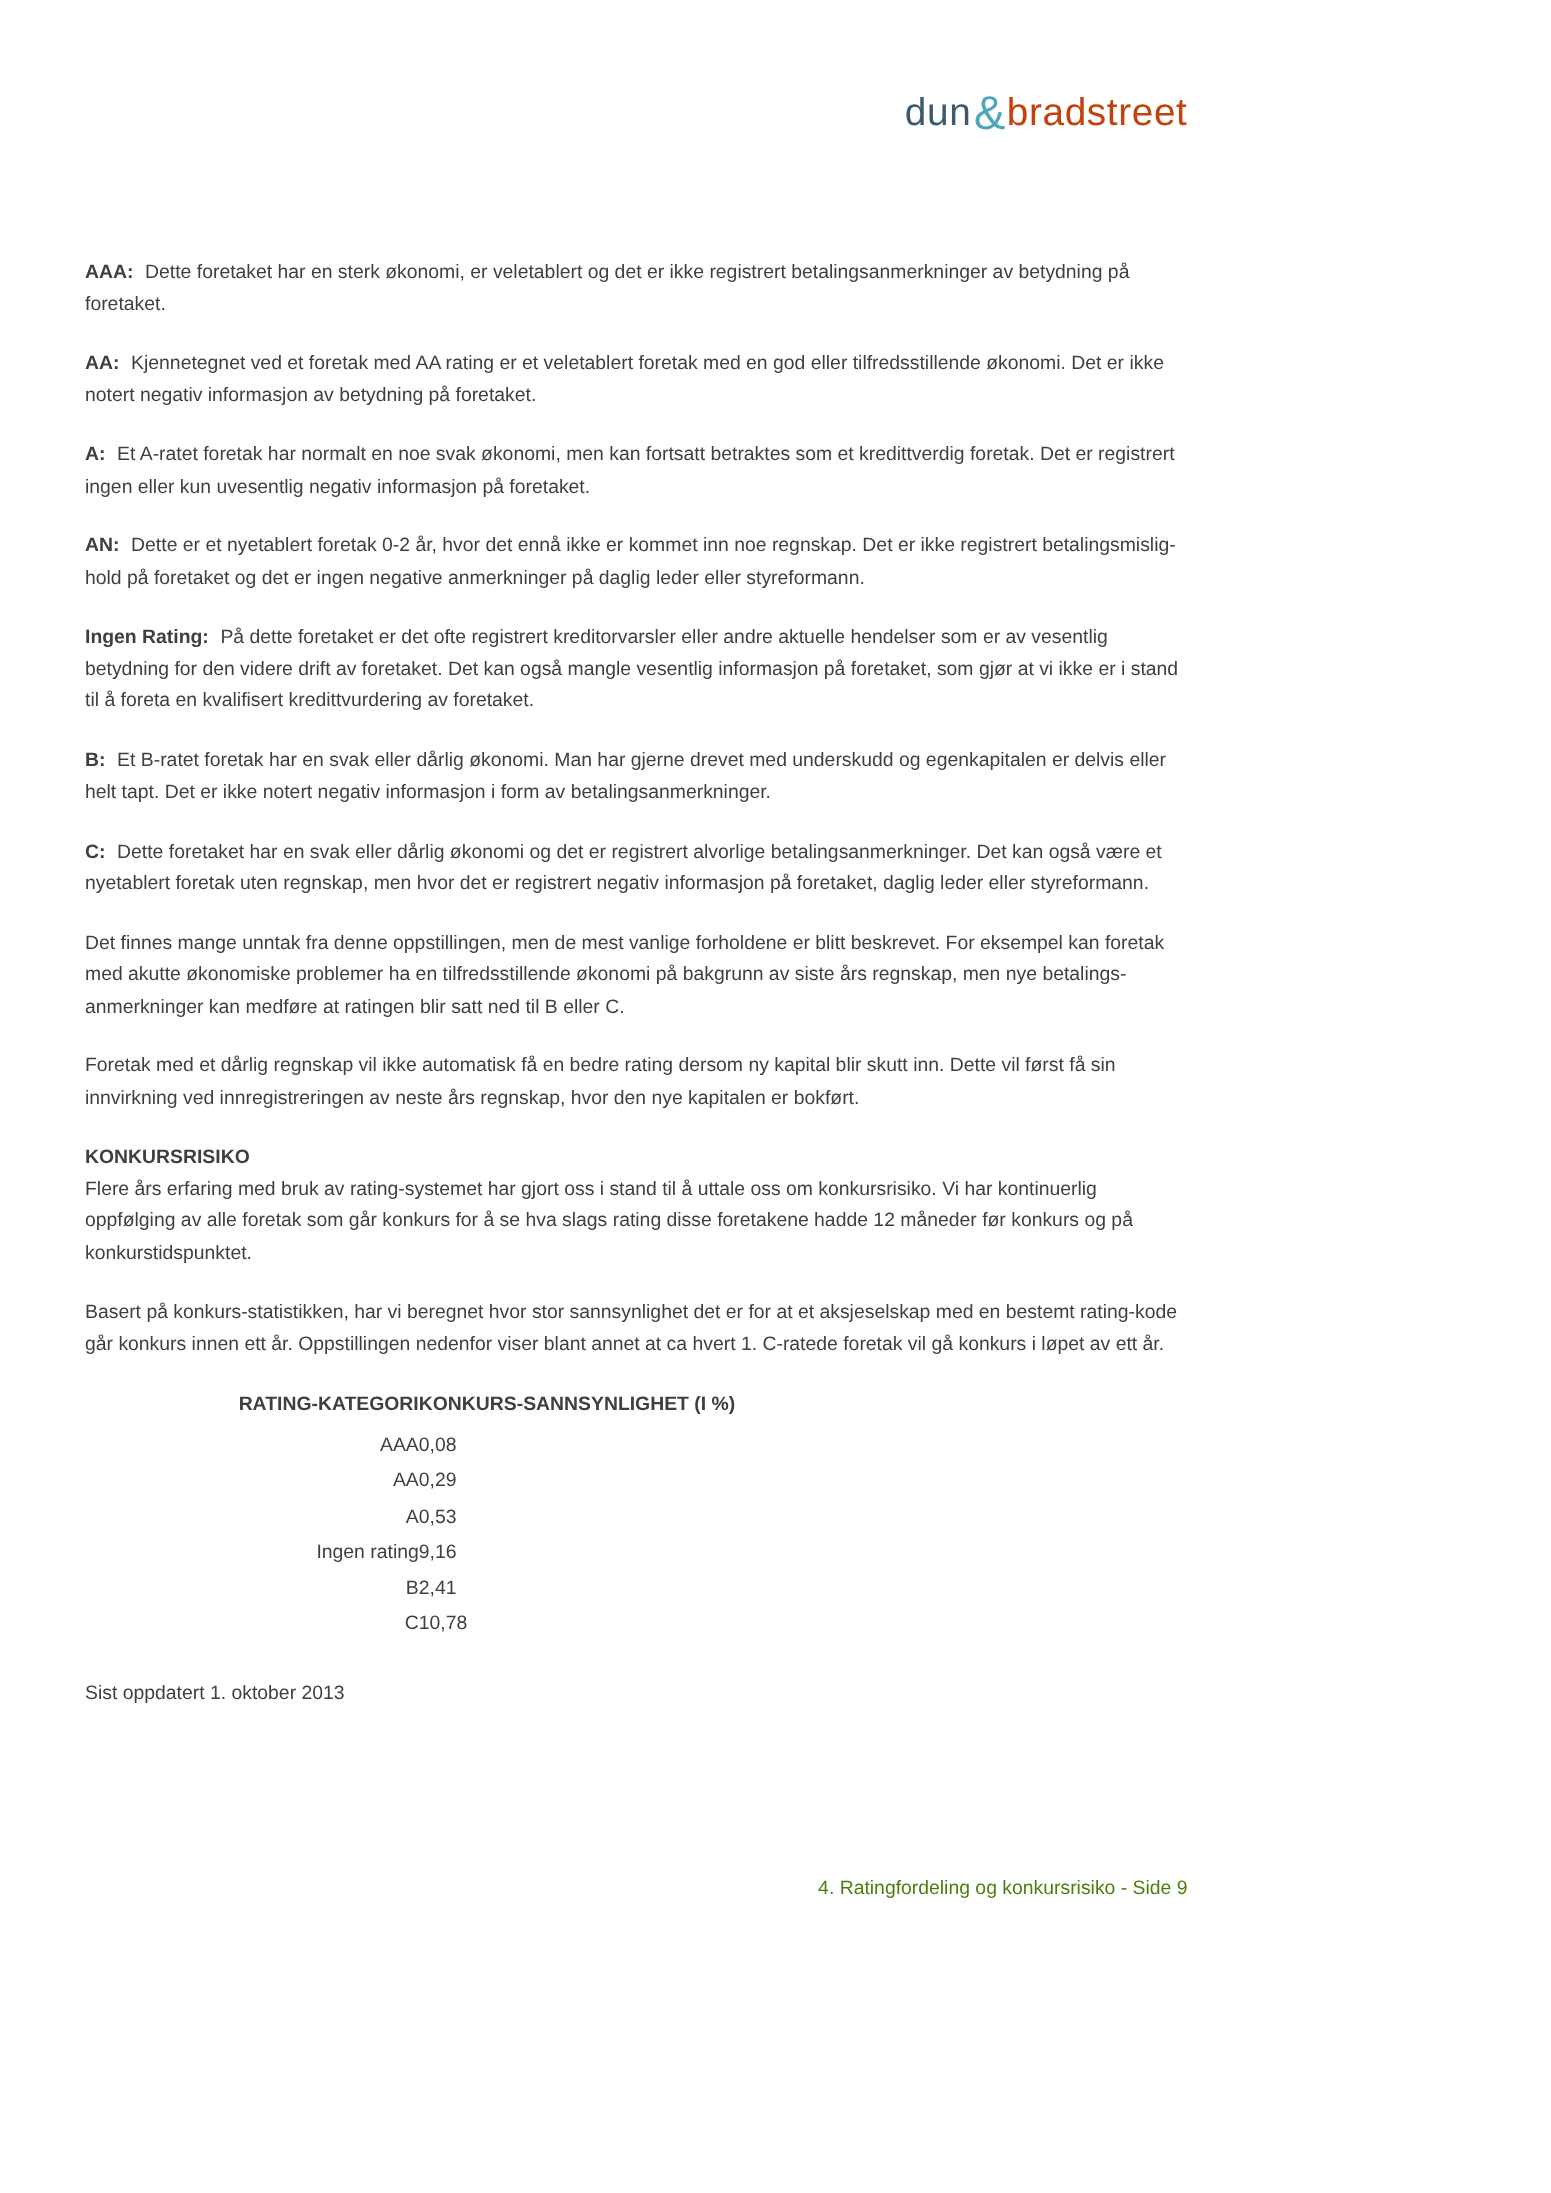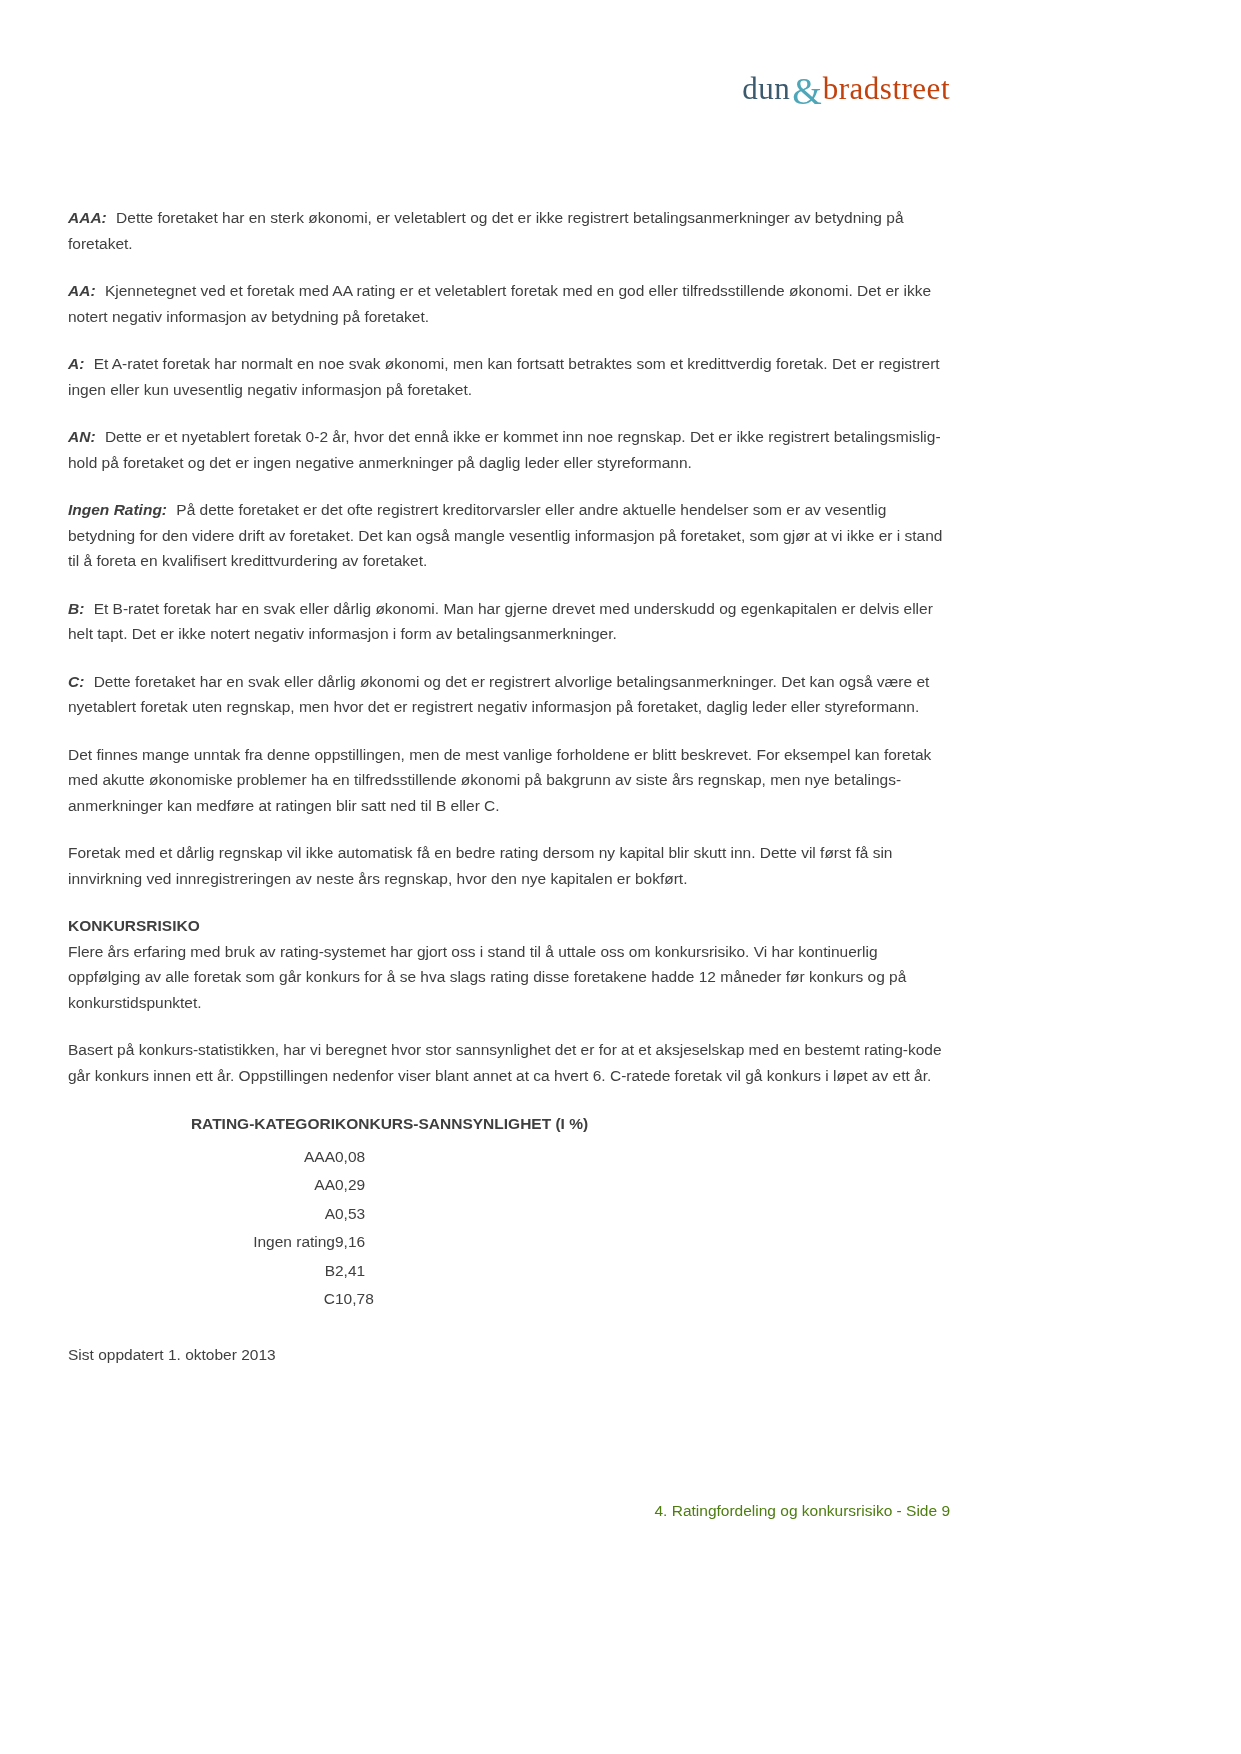--- a/index.html
+++ b/index.html
@@ -13,24 +13,23 @@
     font-family: "Liberation Sans", sans-serif;
     color: #3f3f3f;
     overflow: hidden;
   }
   
   .logo {
     position: absolute;
     top: 70px;
     right: 291px;
     display: flex;
-    align-items: center;
+    align-items: flex-end;
     white-space: nowrap;
     user-select: none;
-    font-family: Liberation Serif, serif;
   }
   .logo-dun {
     font-size: 31px;
     letter-spacing: 0.5px;
     color: #3c5a6e;
   }
   .logo-amp {
     font-size: 38px;
     line-height: 1;
     color: #4ea7b9;
@@ -51,21 +50,20 @@
     width: 882px;
   }
   .para {
     font-size: 15.5px;
     line-height: 25.5px;
     margin-bottom: 22px;
   }
   .para .lead {
     font-weight: bold;
     margin-right: 5px;
-    font-style: italic;
   }
   .heading {
     font-size: 15.5px;
     line-height: 25.5px;
     font-weight: bold;
   }
   .para.after-heading { margin-top: 0; }
   
   .ktable { margin-top: 14px; }
   .trow {
@@ -140,21 +138,21 @@
       <span>Dette foretaket har en svak eller dårlig økonomi og det er registrert alvorlige betalingsanmerkninger. Det kan også være et nyetablert foretak uten regnskap, men hvor det er registrert negativ informasjon på foretaket, daglig leder eller styreformann.</span>
     </p>
 
     <p class="para">Det finnes mange unntak fra denne oppstillingen, men de mest vanlige forholdene er blitt beskrevet. For eksempel kan foretak med akutte økonomiske problemer ha en tilfredsstillende økonomi på bakgrunn av siste års regnskap, men nye betalings- anmerkninger kan medføre at ratingen blir satt ned til B eller C.</p>
 
     <p class="para">Foretak med et dårlig regnskap vil ikke automatisk få en bedre rating dersom ny kapital blir skutt inn. Dette vil først få sin innvirkning ved innregistreringen av neste års regnskap, hvor den nye kapitalen er bokført.</p>
 
     <section>
       <h2 class="heading">KONKURSRISIKO</h2>
       <p class="para after-heading">Flere års erfaring med bruk av rating-systemet har gjort oss i stand til å uttale oss om konkursrisiko. Vi har kontinuerlig oppfølging av alle foretak som går konkurs for å se hva slags rating disse foretakene hadde 12 måneder før konkurs og på konkurstidspunktet.</p>
-      <p class="para">Basert på konkurs-statistikken, har vi beregnet hvor stor sannsynlighet det er for at et aksjeselskap med en bestemt rating-kode går konkurs innen ett år. Oppstillingen nedenfor viser blant annet at ca hvert 6. C-ratede foretak vil gå konkurs i løpet av ett år.</p>
+      <p class="para">Basert på konkurs-statistikken, har vi beregnet hvor stor sannsynlighet det er for at et aksjeselskap med en bestemt rating-kode går konkurs innen ett år. Oppstillingen nedenfor viser blant annet at ca hvert 1. C-ratede foretak vil gå konkurs i løpet av ett år.</p>
     </section>
 
     <div class="ktable">
       <div class="trow thead">
         <div class="tcell cat">RATING-KATEGORI</div>
         <div class="tcell val-h">KONKURS-SANNSYNLIGHET (I %)</div>
       </div>
       <div class="trow">
         <div class="tcell cat">AAA</div>
         <div class="tcell val">0,08</div>

